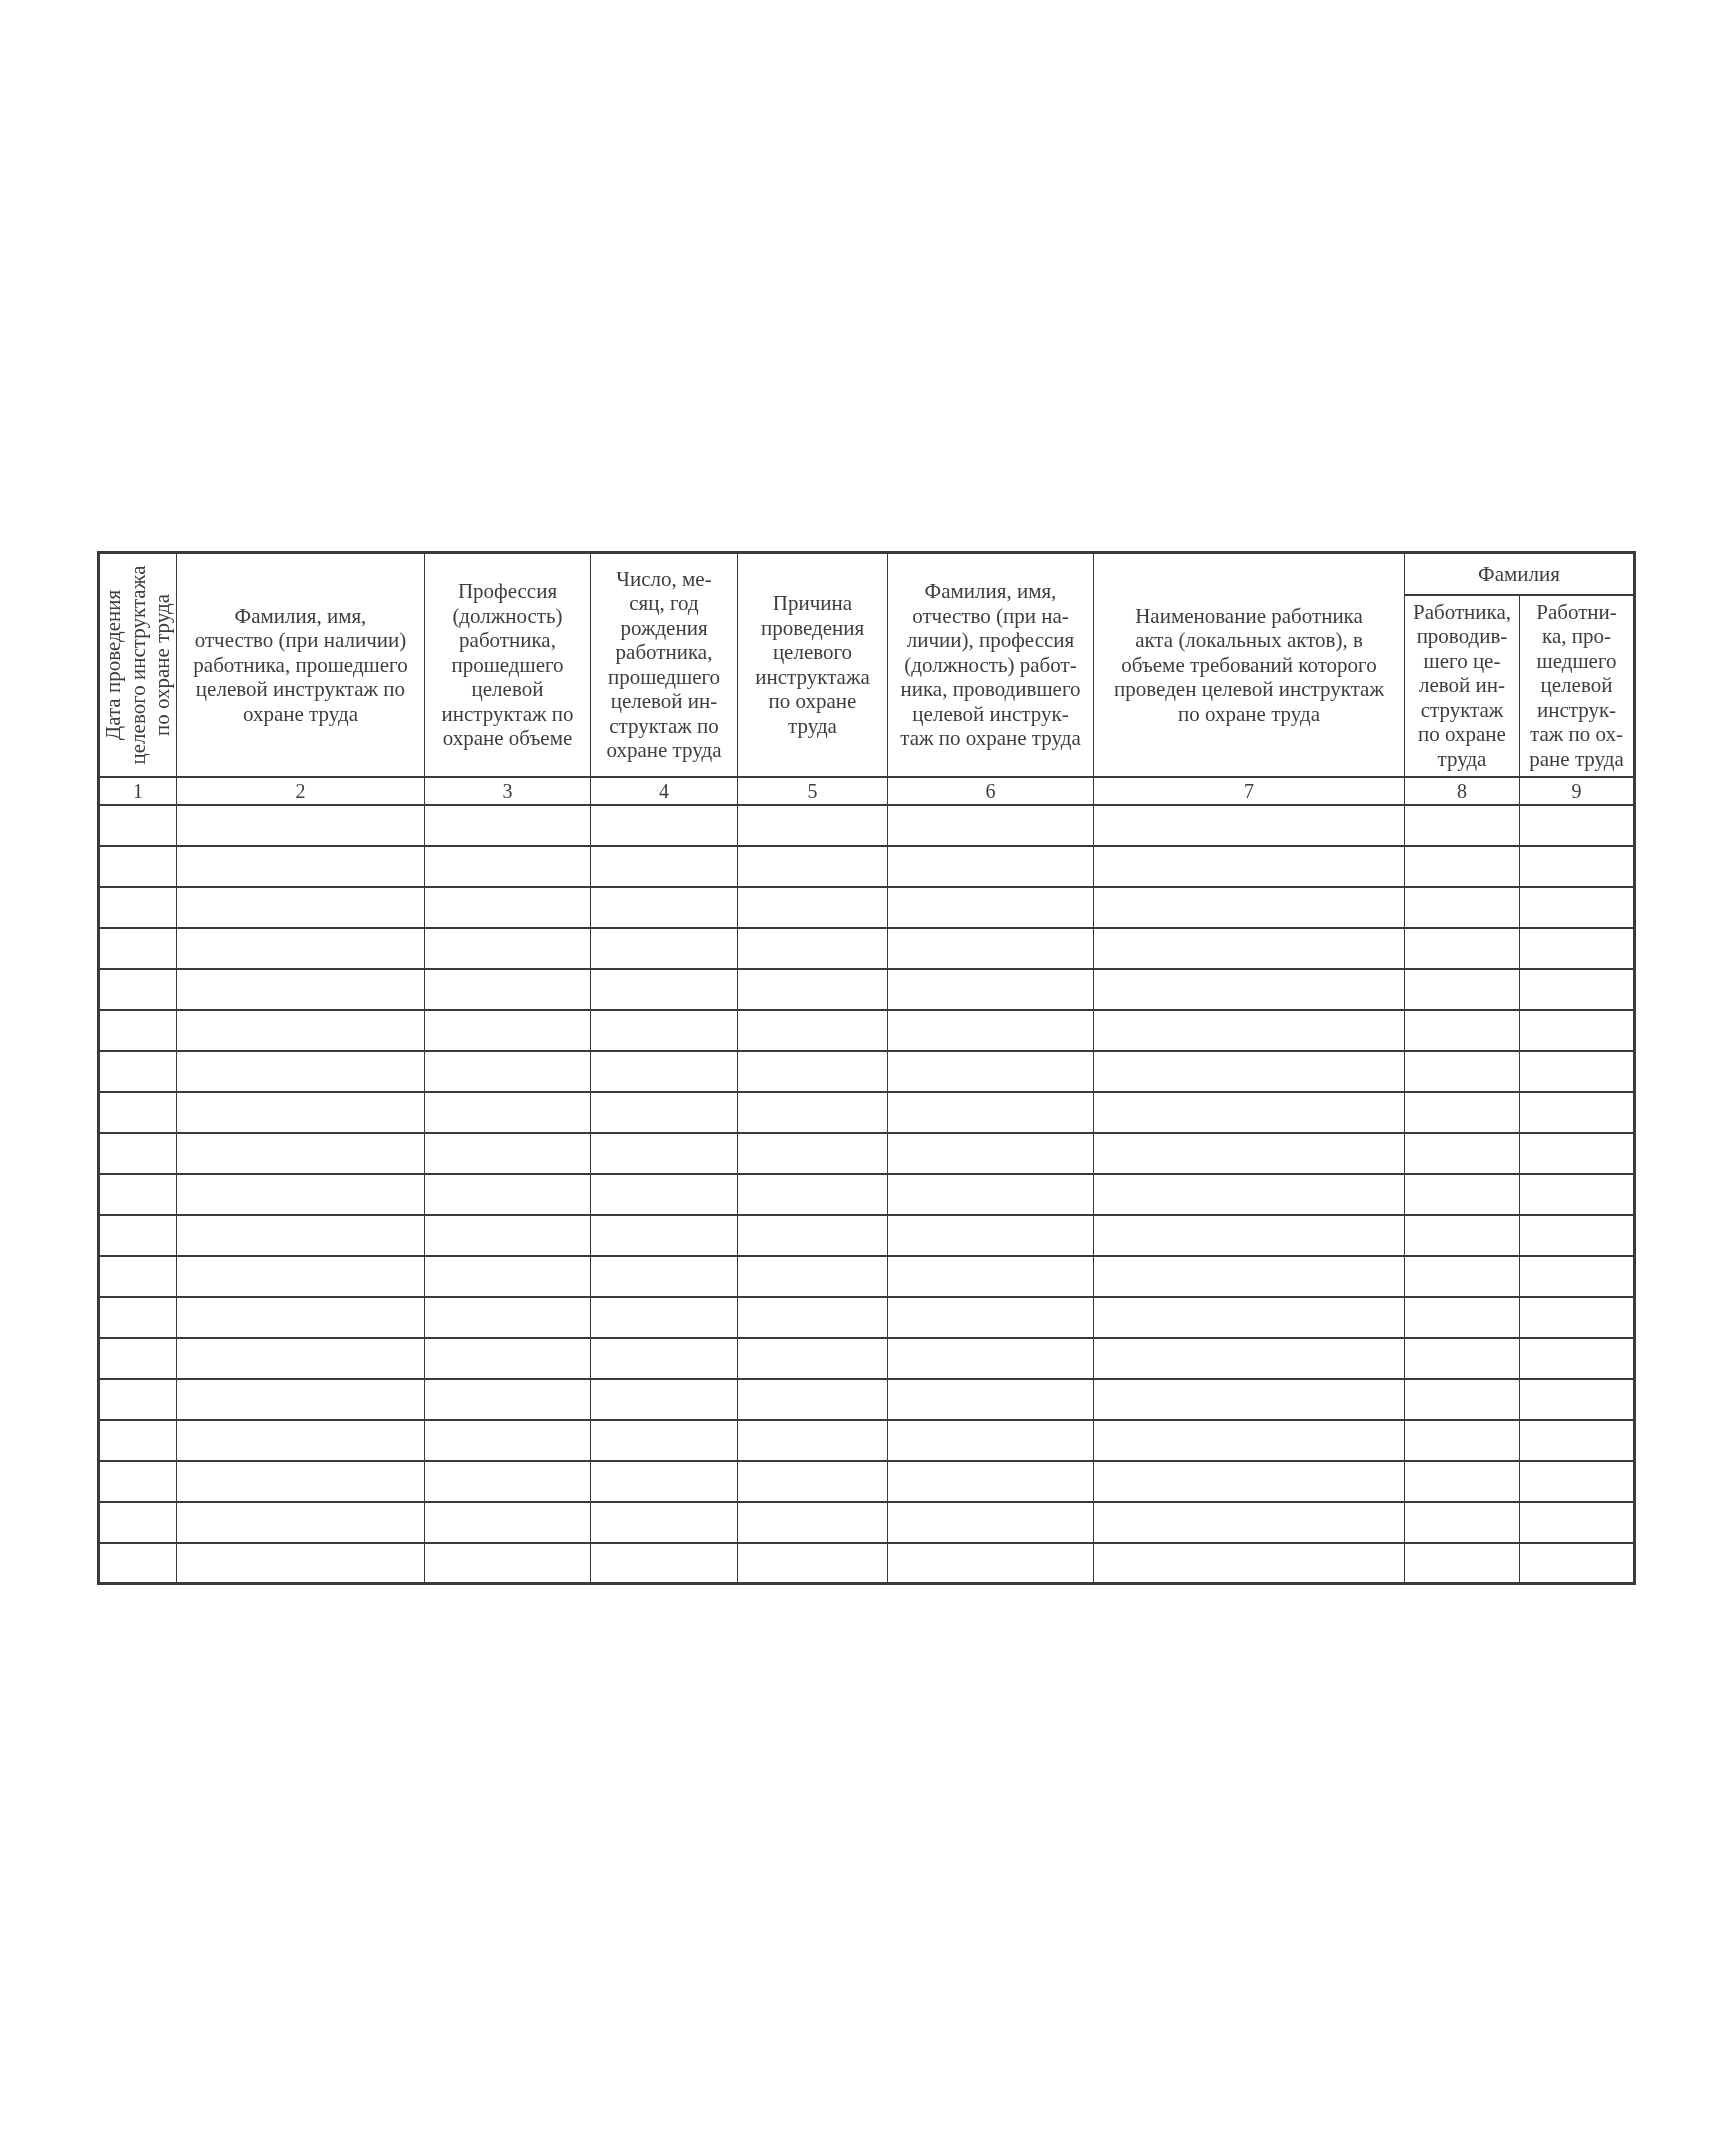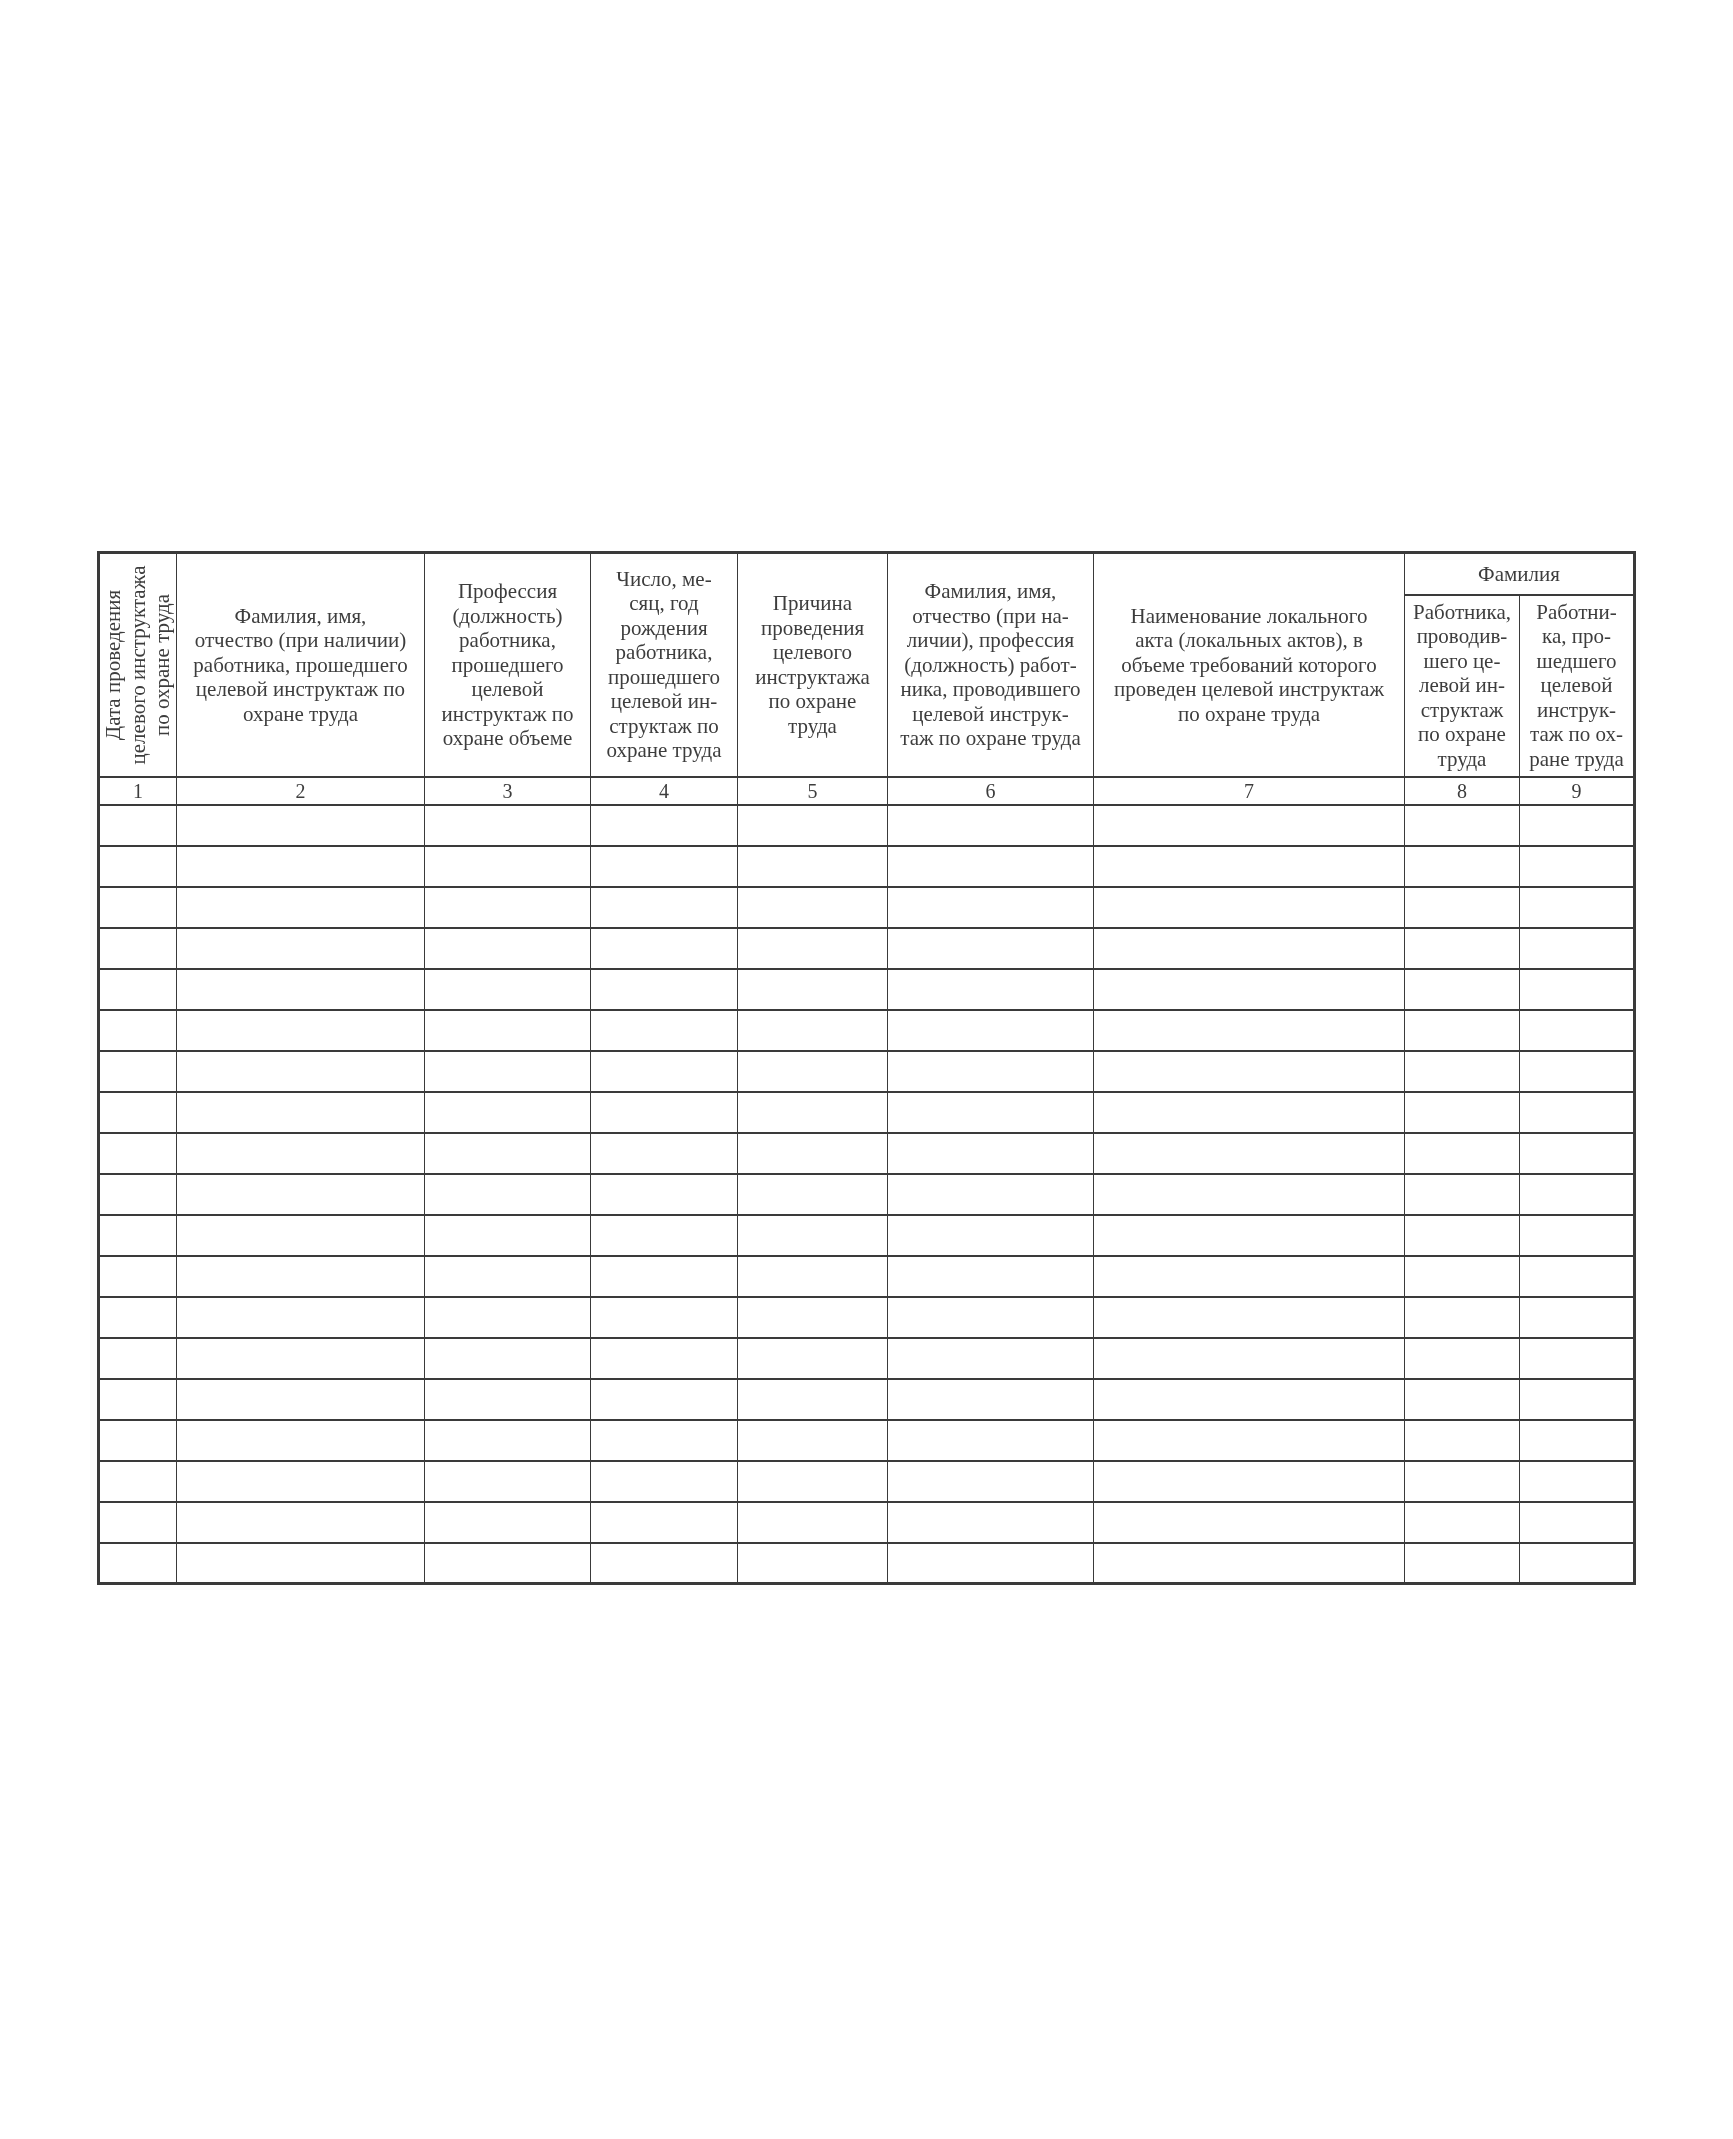--- a/index.html
+++ b/index.html
@@ -117,21 +117,21 @@
 инструктажа
 по охране
 труда</th>
         <th class="hdr" rowspan="2">Фамилия, имя,
 отчество (при на-
 личии), профессия
 (должность) работ-
 ника, проводившего
 целевой инструк-
 таж по охране труда</th>
-        <th class="hdr" rowspan="2">Наименование локального
+        <th class="hdr" rowspan="2">Наименование работника
 акта (локальных актов), в
 объеме требований которого
 проведен целевой инструктаж
 по охране труда</th>
         <th colspan="2">Фамилия</th>
       </tr>
       <tr class="subheader-row">
         <th class="hdr">Работника,
 проводив-
 шего це-

